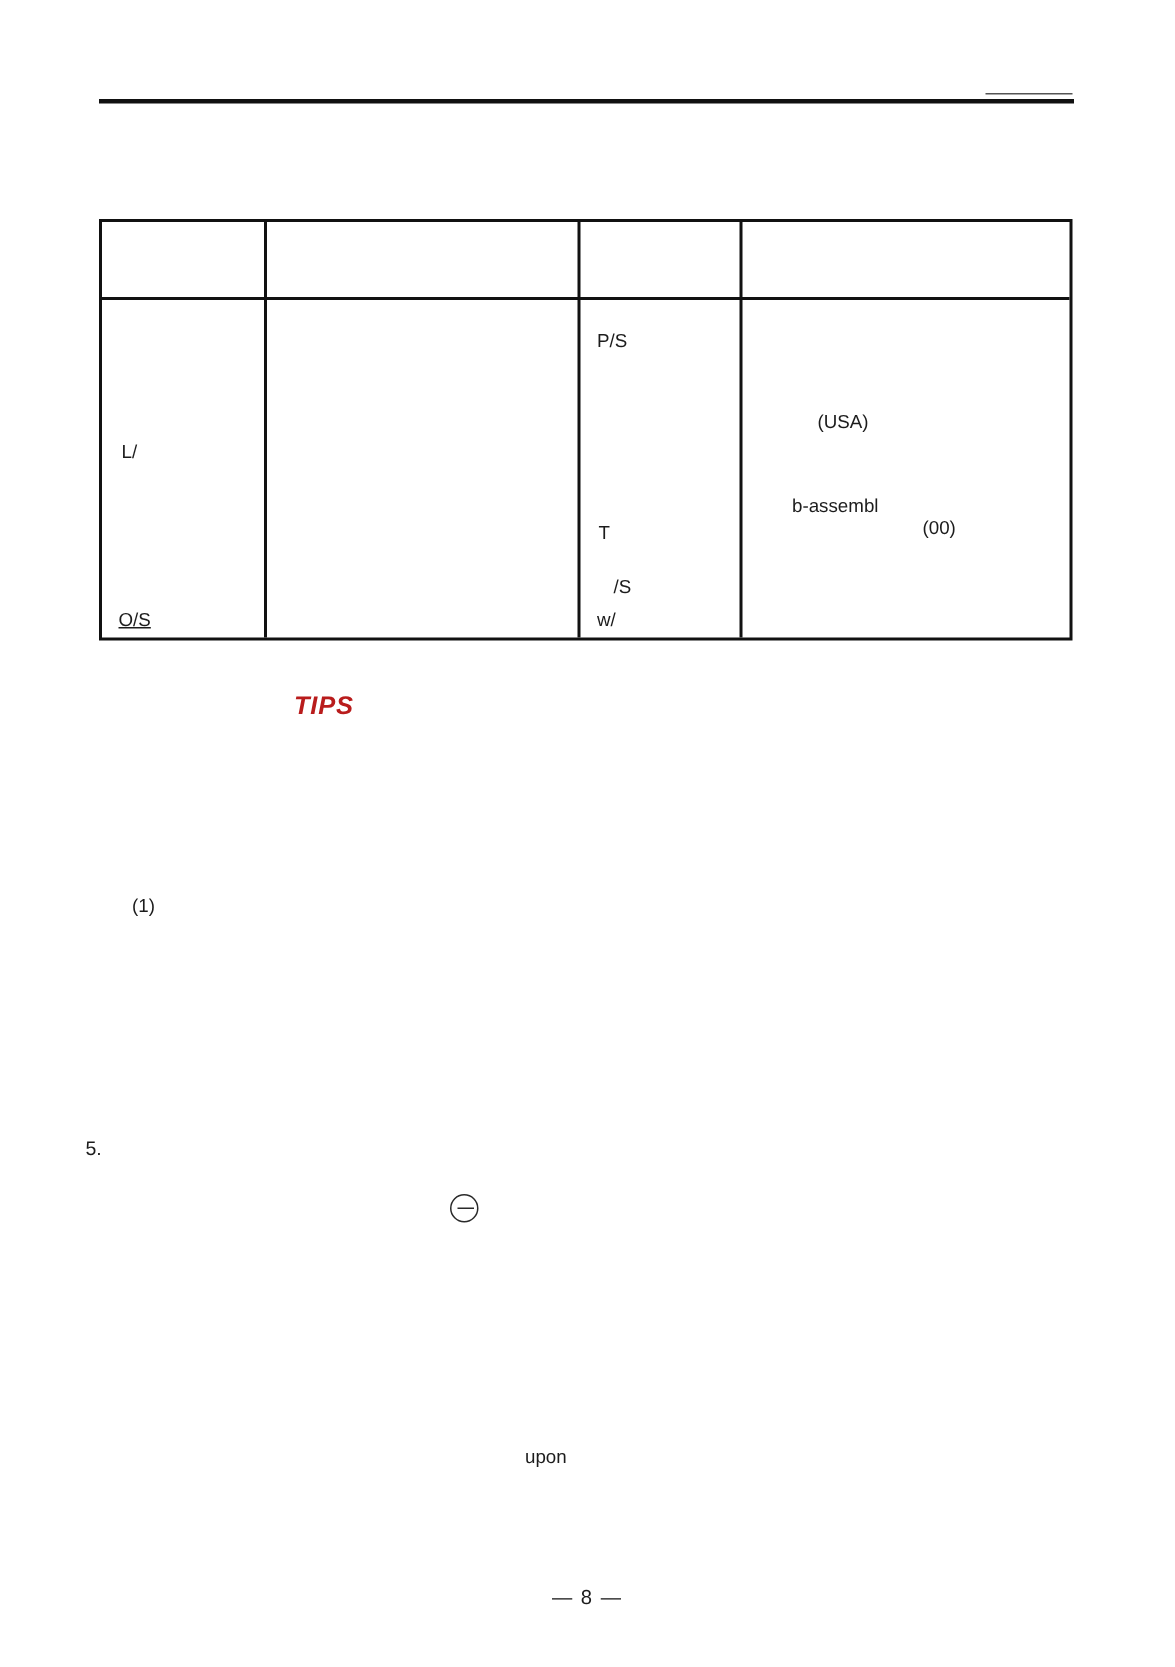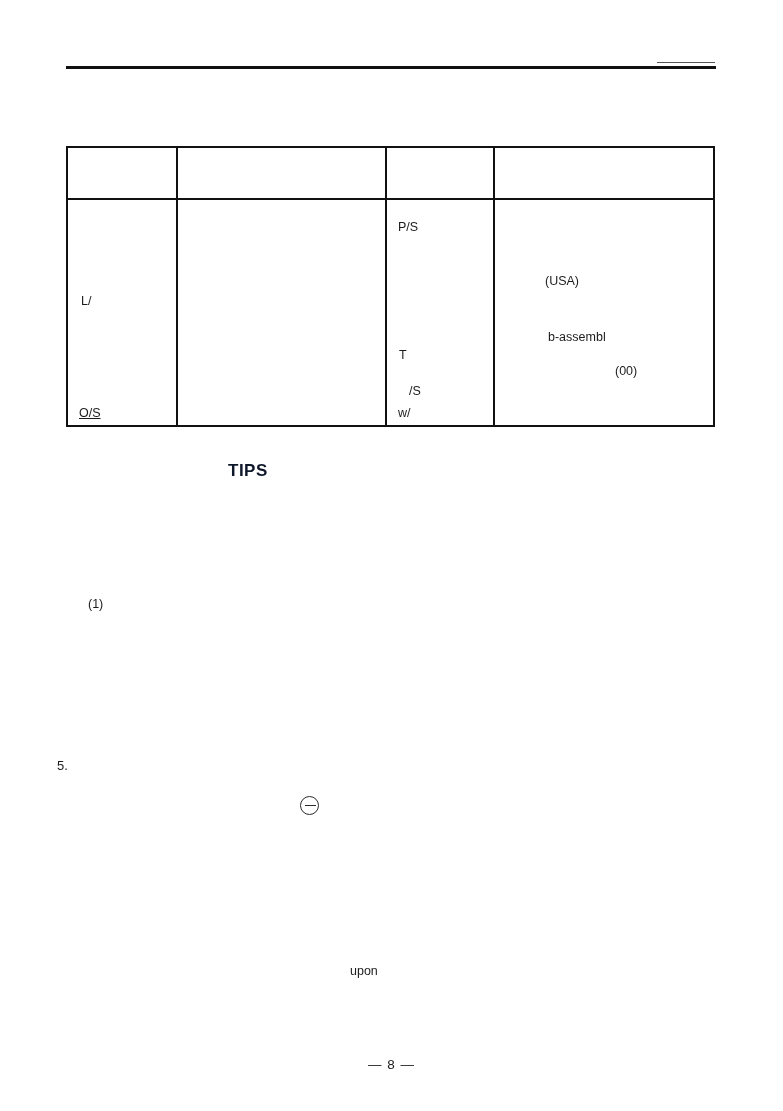--- a/index.html
+++ b/index.html
@@ -69,26 +69,27 @@
     position: absolute;
     font-size: 12.5px;
     line-height: 1.35;
     color: #1c1c1c;
     white-space: pre;
   }
 
   
   .tips {
     position: absolute;
-    left: 228px;
+    left: 196px;
     top: 461px;
     font-size: 17px;
     font-weight: bold;
     letter-spacing: 0.5px;
-    color: #0f172a;
+    color: #b91c1c;
+    font-style: italic;
   }
 
   
   .frag {
     position: absolute;
     font-size: 12.5px;
     color: #1c1c1c;
     white-space: pre;
   }
   .frag-num {
@@ -141,23 +142,23 @@
   <div class="table">
     <div class="hline" style="top:50px;"></div>
     <div class="vline" style="left:108px;"></div>
     <div class="vline" style="left:317px;"></div>
     <div class="vline" style="left:425px;"></div>
   </div>
 
   <div class="cell" style="left:398px; top:219px;">P/S</div>
   <div class="cell" style="left:508px; top:273px;margin-left:37px;">(USA)</div>
   <div class="cell" style="left:81px;  top:293px;">L/</div>
-  <div class="cell" style="left:548px; top:329px;">b-assembl</div>
+  <div class="cell" style="left:528px; top:329px;">b-assembl</div>
   <div class="cell" style="left:399px; top:347px;">T</div>
-  <div class="cell" style="left:615px; top:363px;">(00)</div>
+  <div class="cell" style="left:615px; top:344px;">(00)</div>
   <div class="cell" style="left:409px; top:383px;">/S</div>
   <div class="cell" style="left:398px; top:405px;">w/</div>
   <div class="cell" style="left:79px;  top:405px;text-decoration:underline;">O/S</div>
 
   <div class="tips">TIPS</div>
 
   <div class="frag" style="left:88px; top:597px;">(1)</div>
   <div class="frag-num" style="left:57px; top:758px;">5.</div>
   <div class="frag" style="left:350px; top:964px;">upon</div>
 

